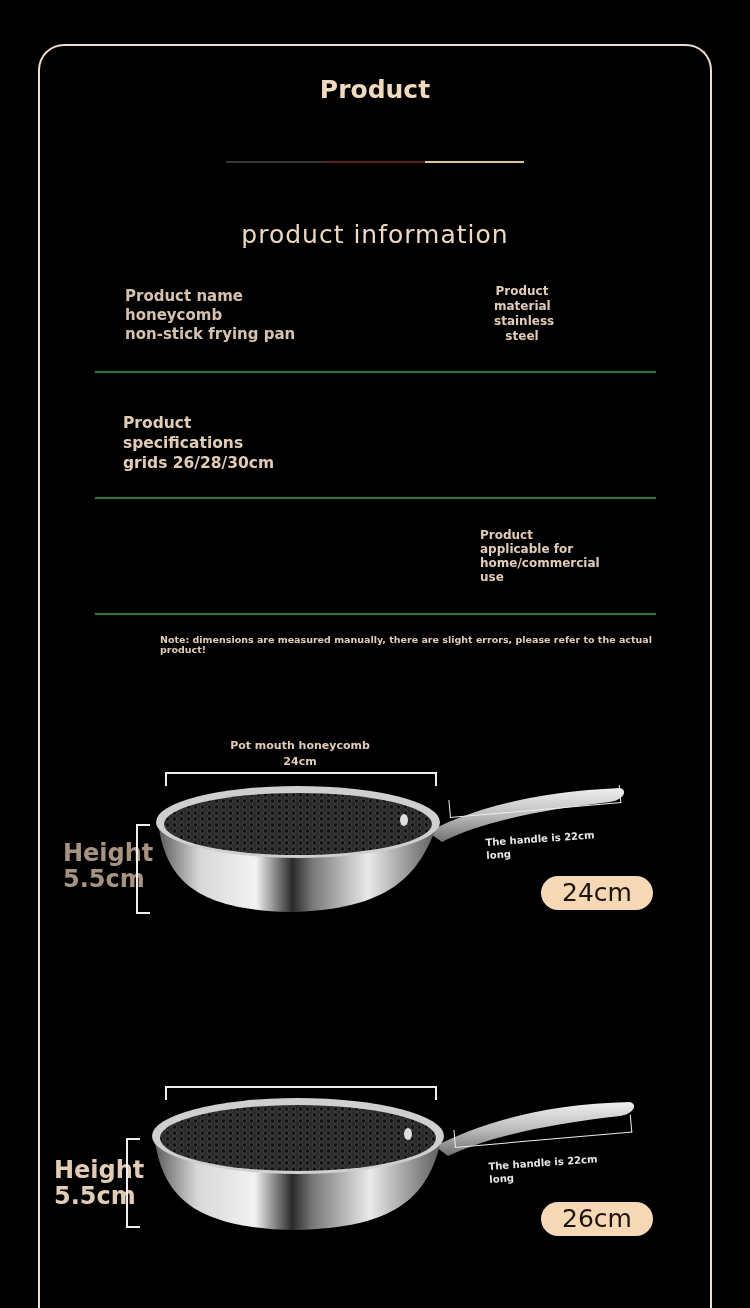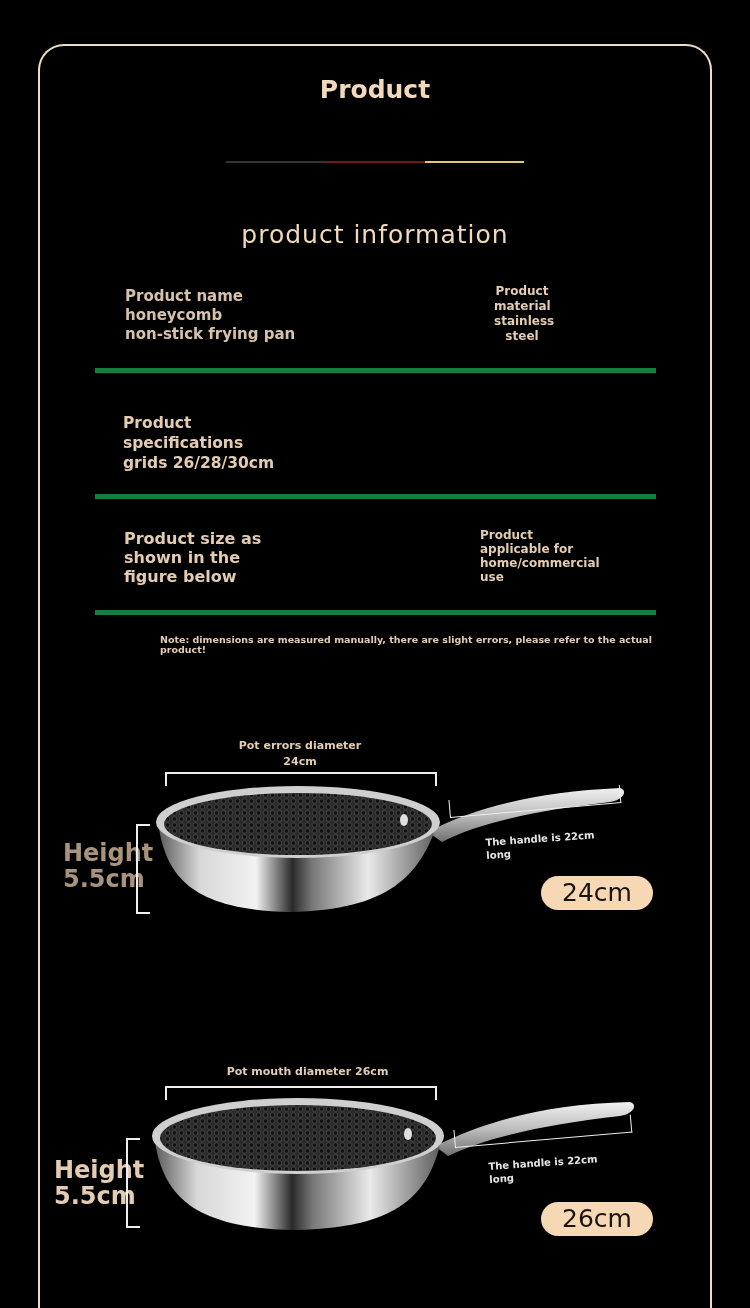--- a/index.html
+++ b/index.html
@@ -18,21 +18,21 @@
   .divider {
     position: absolute; top: 161px; left: 226px; width: 298px; height: 2px;
     display: flex;
   }
   .divider span { flex: 1; height: 2px; }
   .subtitle {
     position: absolute; left: 0; width: 750px; top: 178px; text-align: center;
     font-size: 25px; letter-spacing: 1px; color: #f1d9bb; margin-top: 42px;
   }
 
-  .info-row { position: absolute; left: 95px; width: 561px; border-bottom: 5px solid #15803d; }
+  .info-row { position: absolute; left: 95px; width: 561px; border-bottom: 2px solid #15803d; }
   .row1 { top: 262px; height: 111px; }
   .row2 { top: 373px; height: 126px; }
   .row3 { top: 499px; height: 116px; }
 
   .cell { position: absolute; color: #e3ccb2; font-weight: bold; white-space: pre-line; }
   .c1-left  { left: 30px; top: 25px; font-size: 15px; line-height: 19px; color: #d6c2aa; }
   .c1-right { left: 399px; top: 22px; font-size: 12px; line-height: 15px; text-align: center; width: 56px; }
   .c2-left  { left: 28px; top: 40px; font-size: 15.5px; line-height: 20px; }
   .c2-right { left: 383px; top: 38px; font-size: 15px; line-height: 19px; }
   .c3-left  { left: 29px; top: 30px; font-size: 16px; line-height: 19px; }
@@ -86,34 +86,31 @@
 material
 stainless
 steel</div>
 </div>
 <div class="info-row row2">
   <div class="cell c2-left">Product
 specifications
 grids 26/28/30cm</div>
 </div>
 <div class="info-row row3">
-  <div class="cell c3-left">Product size as
-shown in the
-figure below</div>
   <div class="cell c3-right">Product
 applicable for
 home/commercial
 use</div>
 </div>
 
 <div class="note">Note: dimensions are measured manually, there are slight errors, please refer to the actual product!</div>
 
 <div class="pan-section sec1">
   <div class="diam-label" style="left:200px; top:8px; width:200px;">
-    <div>Pot errors diameter</div>
+    <div>Pot mouth honeycomb</div>
     <div>24cm</div>
   </div>
   <div class="diam-line" style="left:165px; top:42px; width:272px;"></div>
 
   <div class="height-label" style="left:63px; top:110px;">
     <div>Height</div>
     <div>5.5cm</div>
   </div>
   <div class="height-bracket" style="left:136px; top:94px; height:90px;"></div>
 
@@ -148,23 +145,20 @@
   <div class="handle-line" style="left:450px; top:70px; width:172px; transform:rotate(-5deg);"></div>
   <div class="handle-label" style="left:485px; top:106px;">
     <div>The handle is 22cm</div>
     <div>long</div>
   </div>
 
   <div class="size-badge" style="left:541px; top:146px;">24cm</div>
 </div>
 
 <div class="pan-section sec2">
-  <div class="diam-label" style="left:165px; top:14px; width:285px;">
-    <div>Pot mouth diameter 26cm</div>
-  </div>
   <div class="diam-line" style="left:165px; top:36px; width:272px;"></div>
 
   <div class="height-label lt" style="left:54px; top:107px;">
     <div>Height</div>
     <div>5.5cm</div>
   </div>
   <div class="height-bracket" style="left:126px; top:88px; height:90px;"></div>
 
   <svg class="pan-svg" style="left:150px; top:44px;" width="490" height="140" viewBox="0 0 490 140">
     <defs>

